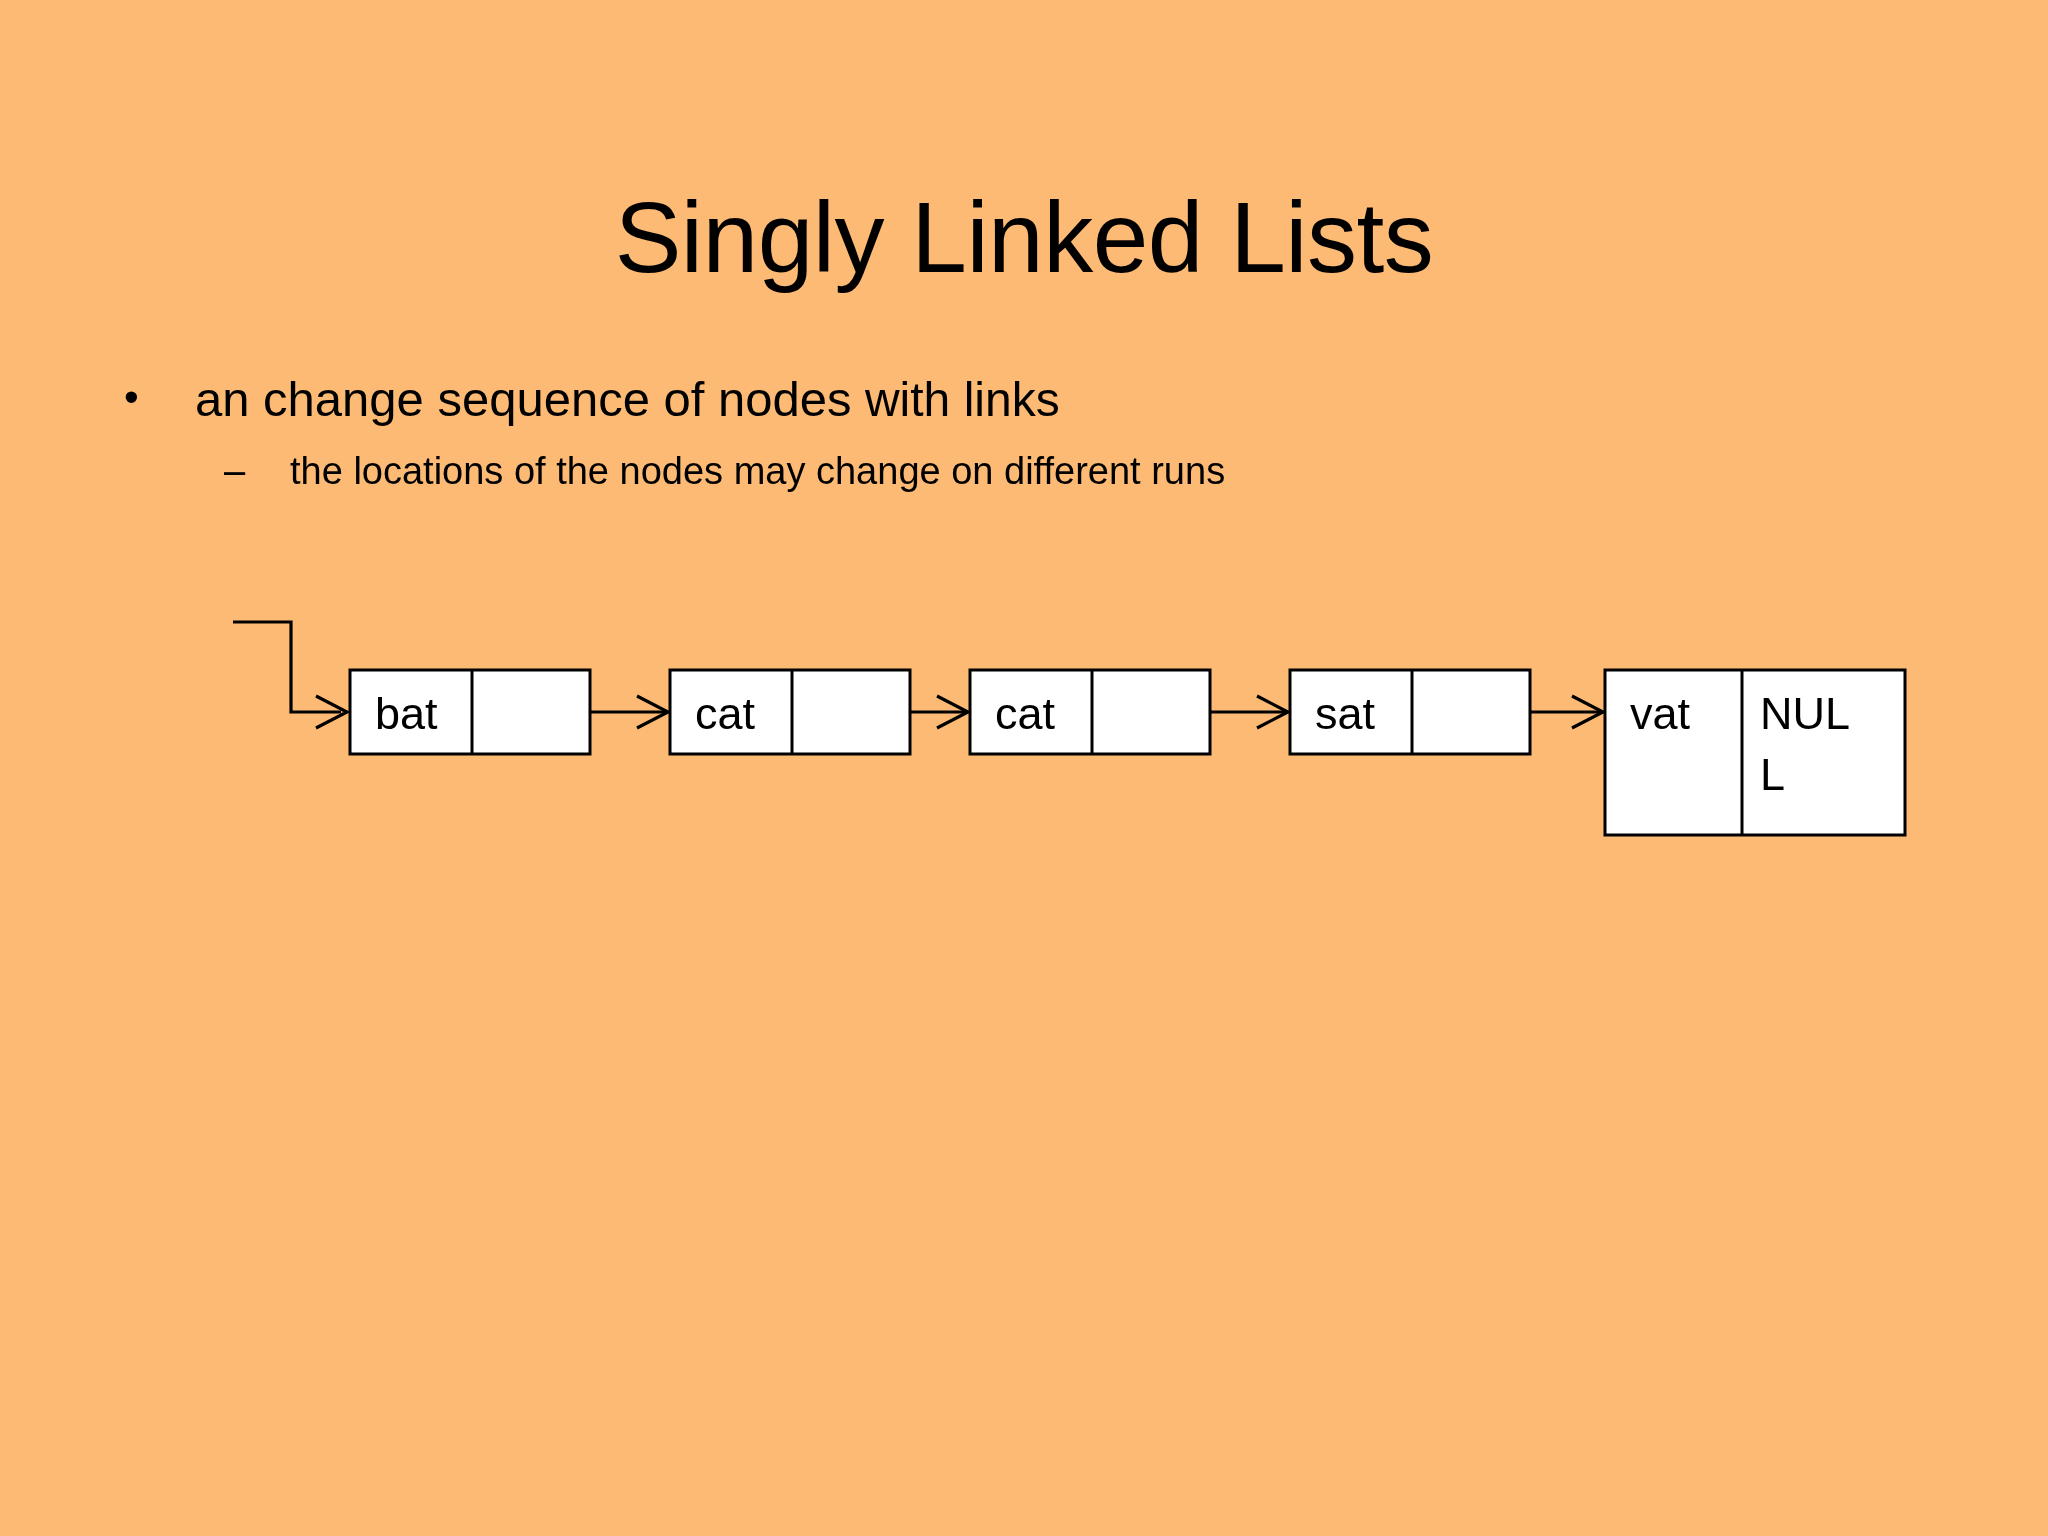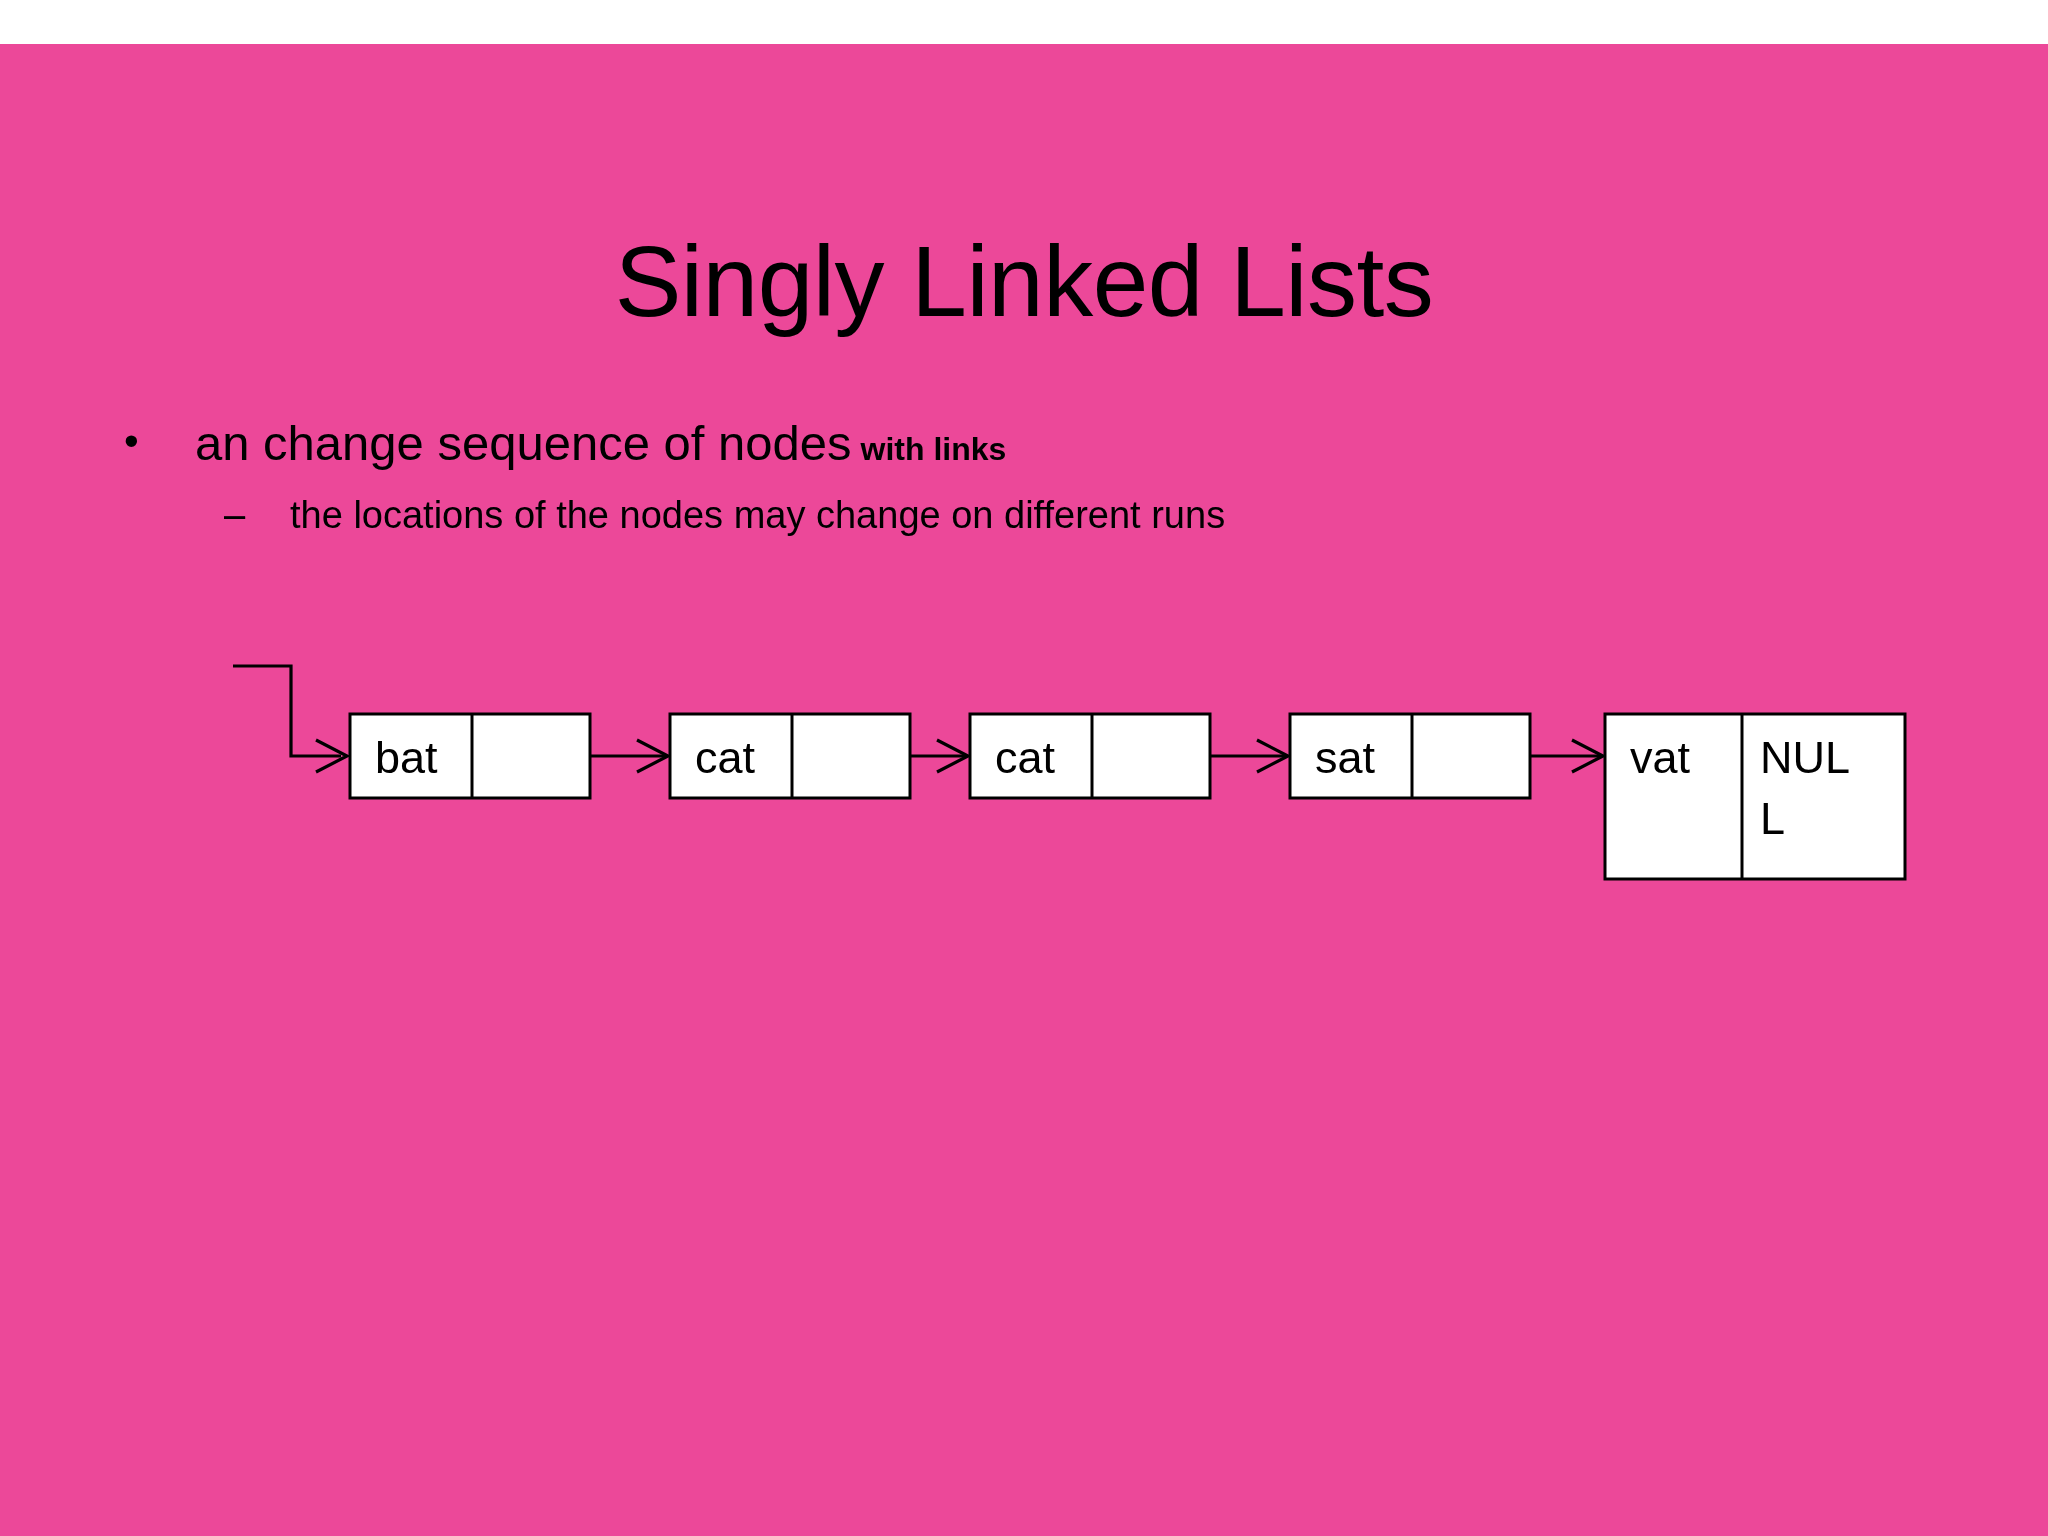--- a/index.html
+++ b/index.html
@@ -13,22 +13,21 @@
     position: relative;
     overflow: hidden;
     font-family: "Liberation Sans", sans-serif;
     color: #000000;
     -webkit-font-smoothing: antialiased;
   }
 
   #slide {
     position: absolute;
     inset: 0;
-    background: #ec4899;
-    margin-top: 44px;
+    background: #fdba74;
   }
 
   
   #slide-title {
     position: absolute;
     left: 0;
     right: 0;
     top: 118px;
     text-align: center;
     font-size: 100px;
@@ -54,22 +53,21 @@
     white-space: nowrap;
   }
   .bullet-l1 .marker {
     position: absolute;
     left: 124px;
     top: 0;
     font-size: 42px;
     line-height: 1.18;
   }
   .bullet-l1 .tail {
-    font-size: 32px;
-    font-weight: bold;
+    font-size: 48px;
   }
 
   .bullet-l2 {
     position: relative;
     padding-left: 290px;
     font-size: 38px;
     line-height: 1.16;
     white-space: nowrap;
     margin-top: 16px;
   }

